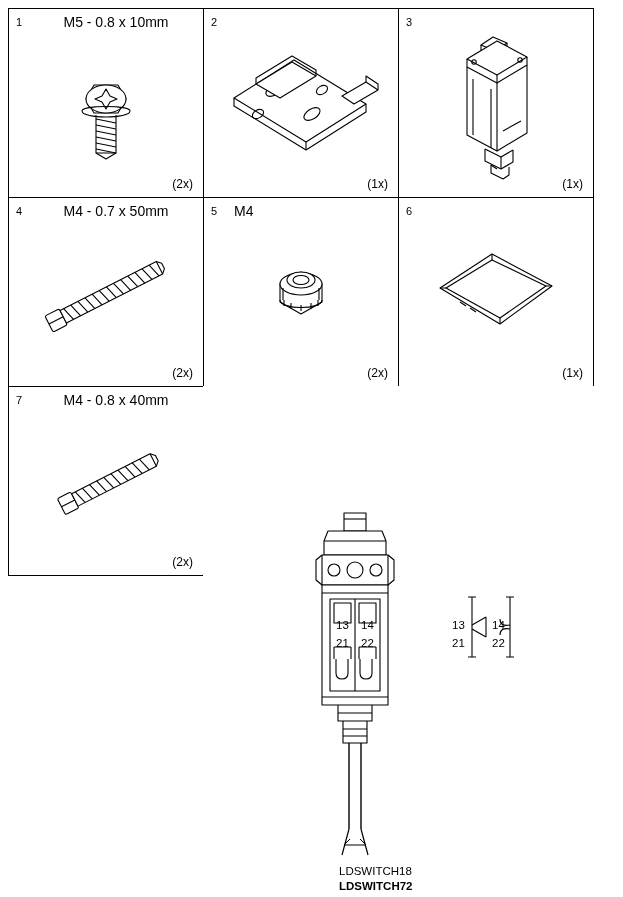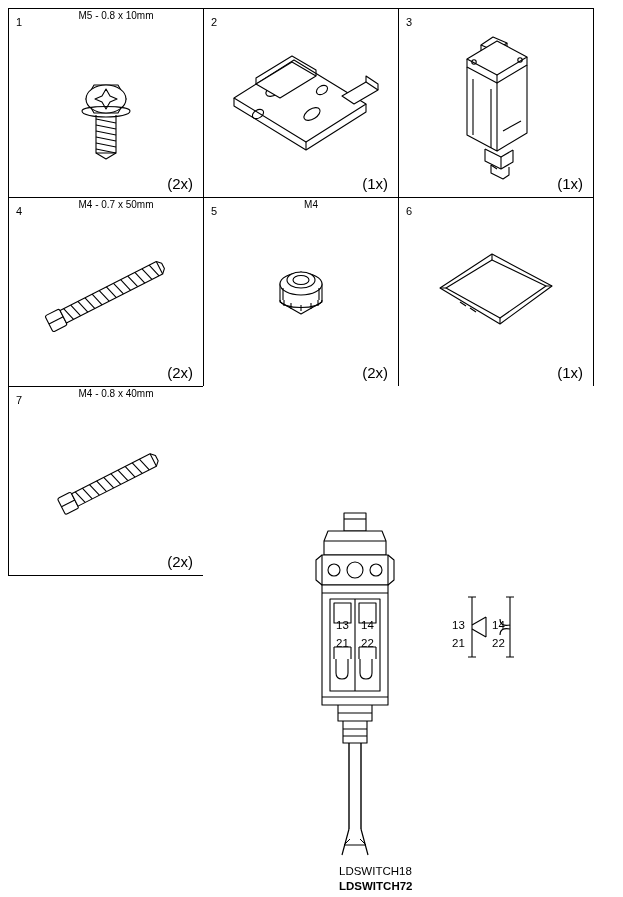--- a/index.html
+++ b/index.html
@@ -39,35 +39,35 @@
   }
   .cell-index {
     position: absolute;
     left: 7px;
     top: 7px;
     font-size: 11px;
     line-height: 12px;
   }
   .cell-spec {
     position: absolute;
-    top: 1px;
+    top: 7px;
     right: 10px;
     left: 30px;
     text-align: center;
-    font-size: 10px;
+    font-size: 14px;
     line-height: 12px;
   }
   .cell-spec.right {
-    text-align: center;
+    text-align: left;
   }
   .cell-qty {
     position: absolute;
     right: 10px;
     bottom: 7px;
-    font-size: 15px;
+    font-size: 12px;
     line-height: 12px;
   }
   .cell-art {
     position: absolute;
     left: 0;
     top: 22px;
     width: 100%;
     height: 150px;
     display: flex;
     align-items: center;

